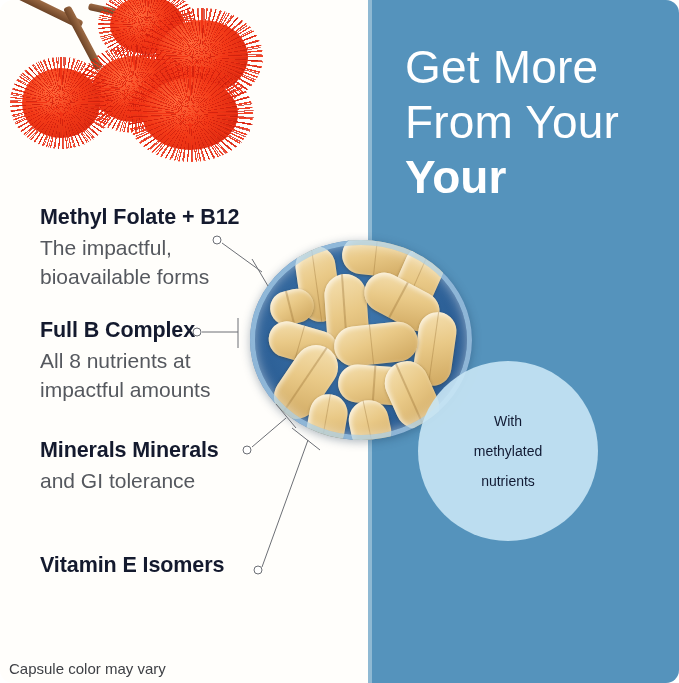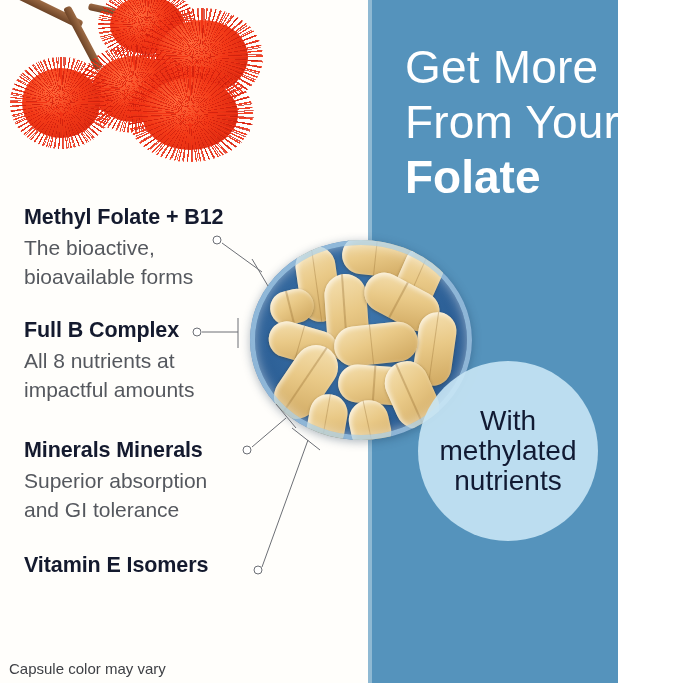--- a/index.html
+++ b/index.html
@@ -4,23 +4,24 @@
 <style>
   * { margin:0; padding:0; box-sizing:border-box; }
   html, body { width:679px; height:683px; }
   body {
     font-family: "Liberation Sans", sans-serif;
     background:#ffffff;
     overflow:hidden;
   }
   .canvas {
     position:relative;
-    width:618px; height:683px;
+    width:679px; height:683px;
     background:#fffefb;
     overflow:hidden;
+    border-radius:13px;
   }
 
   
   .blue-panel {
     position:absolute;
     left:372px; top:0; width:307px; height:683px;
     background:#5593bc;
   }
   .blue-panel-edge {
     position:absolute;
@@ -107,29 +108,29 @@
 
   
   .badge {
     position:absolute;
     left:418px; top:361px; width:180px; height:180px;
     border-radius:50%;
     background:rgba(200,229,245,0.90);
     display:flex; flex-direction:column;
     align-items:center; justify-content:center;
     color:#111a33;
-    font-size:28px;
+    font-size:14px;
     line-height:30px;
     font-weight:300;
     text-align:center;
   }
   .badge .bold { font-weight:400; }
 
   
-  .feature { position:absolute; left:24px; width:300px; }
+  .feature { position:absolute; left:40px; width:300px; }
   .feature-title {
     font-size:21.5px;
     font-weight:700;
     color:#141a2e;
     letter-spacing:-0.1px;
     white-space:nowrap;
   }
   .feature-desc {
     font-size:21px;
     font-weight:300;
@@ -158,21 +159,21 @@
 <body>
 
 <div class="canvas">
 
   <div class="blue-panel-edge"></div>
   <div class="blue-panel"></div>
 
   <div class="headline">
     <div>Get More</div>
     <div>From Your</div>
-    <div class="bold">Folate</div>
+    <div class="bold">Your</div>
   </div>
 
   <div class="pods">
     <div class="branch" style="left:8px;  top:8px;  width:86px; height:9px;  transform:rotate(26deg);"></div>
     <div class="branch" style="left:56px; top:40px; width:70px; height:8px;  transform:rotate(62deg);"></div>
     <div class="branch" style="left:96px; top:14px; width:48px; height:7px;  transform:rotate(12deg);"></div>
     <div class="pod" style="left:118px; top:2px;   width:74px;  height:58px;"></div>
     <div class="pod" style="left:164px; top:26px;  width:92px;  height:74px;"></div>
     <div class="pod" style="left:100px; top:62px;  width:84px;  height:66px;"></div>
     <div class="pod" style="left:30px;  top:74px;  width:78px;  height:70px;"></div>
@@ -219,37 +220,36 @@
 
       <line x1="262" y1="567" x2="308" y2="440"></line>
       <line x1="292" y1="428" x2="320" y2="450"></line>
       <circle cx="258" cy="570" r="4" fill="#ffffff"></circle>
     </g>
   </svg>
 
   <div class="feature" id="f1">
     <div class="feature-title">Methyl Folate + B12</div>
     <div class="feature-desc">
-      <div>The bioactive,</div>
+      <div>The impactful,</div>
       <div>bioavailable forms</div>
     </div>
   </div>
 
   <div class="feature" id="f2">
     <div class="feature-title">Full B Complex</div>
     <div class="feature-desc">
       <div>All 8 nutrients at</div>
       <div>impactful amounts</div>
     </div>
   </div>
 
   <div class="feature" id="f3">
     <div class="feature-title">Minerals Minerals</div>
     <div class="feature-desc">
-      <div>Superior absorption</div>
       <div>and GI tolerance</div>
     </div>
   </div>
 
   <div class="feature" id="f4">
     <div class="feature-title">Vitamin E Isomers</div>
   </div>
 
   <div class="note">Capsule color may vary</div>
 

